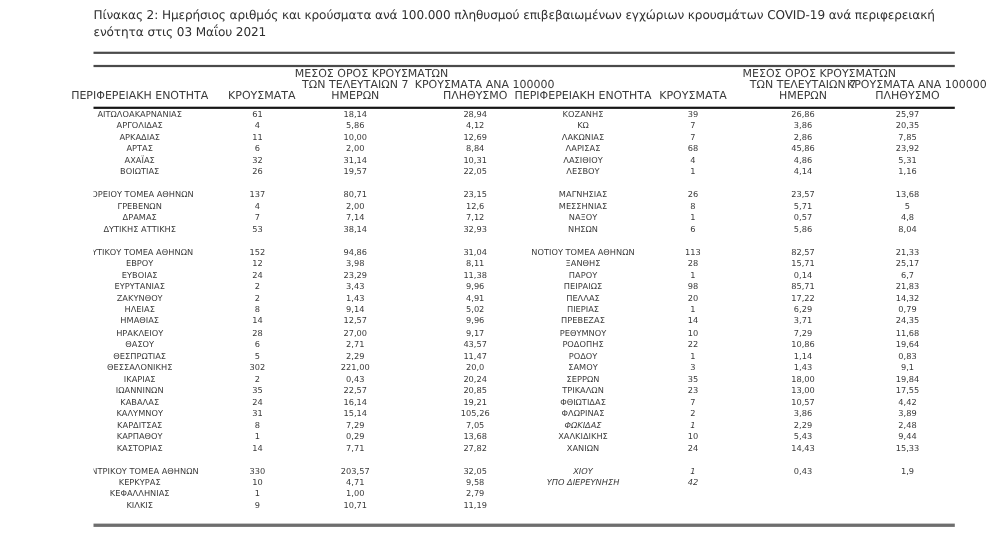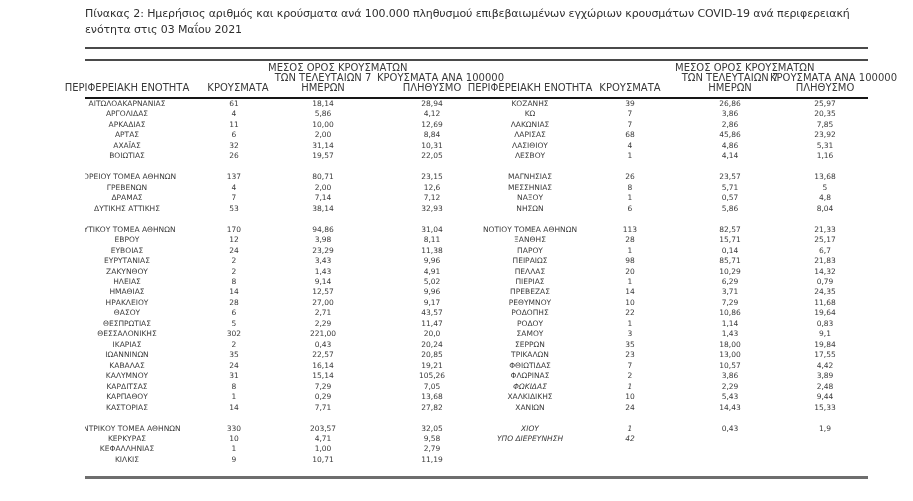--- a/index.html
+++ b/index.html
@@ -201,21 +201,21 @@
           <div class="cell w-num cL1"></div>
           <div class="cell w-num cL2"></div>
           <div class="cell w-num cL3"></div>
           <div class="cell w-wide cR0"></div>
           <div class="cell w-num cR1"></div>
           <div class="cell w-num cR2"></div>
           <div class="cell w-num cR3"></div>
         </div>
         <div class="row">
           <div class="cell w-wide cL0">ΔΥΤΙΚΟΥ ΤΟΜΕΑ ΑΘΗΝΩΝ</div>
-          <div class="cell w-num cL1">170</div>
+          <div class="cell w-num cL1">152</div>
           <div class="cell w-num cL2">94,86</div>
           <div class="cell w-num cL3">31,04</div>
           <div class="cell w-wide cR0">ΝΟΤΙΟΥ ΤΟΜΕΑ ΑΘΗΝΩΝ</div>
           <div class="cell w-num cR1">113</div>
           <div class="cell w-num cR2">82,57</div>
           <div class="cell w-num cR3">21,33</div>
         </div>
         <div class="row">
           <div class="cell w-wide cL0">ΕΒΡΟΥ</div>
           <div class="cell w-num cL1">12</div>
@@ -246,21 +246,21 @@
           <div class="cell w-num cR2">85,71</div>
           <div class="cell w-num cR3">21,83</div>
         </div>
         <div class="row">
           <div class="cell w-wide cL0">ΖΑΚΥΝΘΟΥ</div>
           <div class="cell w-num cL1">2</div>
           <div class="cell w-num cL2">1,43</div>
           <div class="cell w-num cL3">4,91</div>
           <div class="cell w-wide cR0">ΠΕΛΛΑΣ</div>
           <div class="cell w-num cR1">20</div>
-          <div class="cell w-num cR2">10,29</div>
+          <div class="cell w-num cR2">17,22</div>
           <div class="cell w-num cR3">14,32</div>
         </div>
         <div class="row">
           <div class="cell w-wide cL0">ΗΛΕΙΑΣ</div>
           <div class="cell w-num cL1">8</div>
           <div class="cell w-num cL2">9,14</div>
           <div class="cell w-num cL3">5,02</div>
           <div class="cell w-wide cR0">ΠΙΕΡΙΑΣ</div>
           <div class="cell w-num cR1">1</div>
           <div class="cell w-num cR2">6,29</div>

